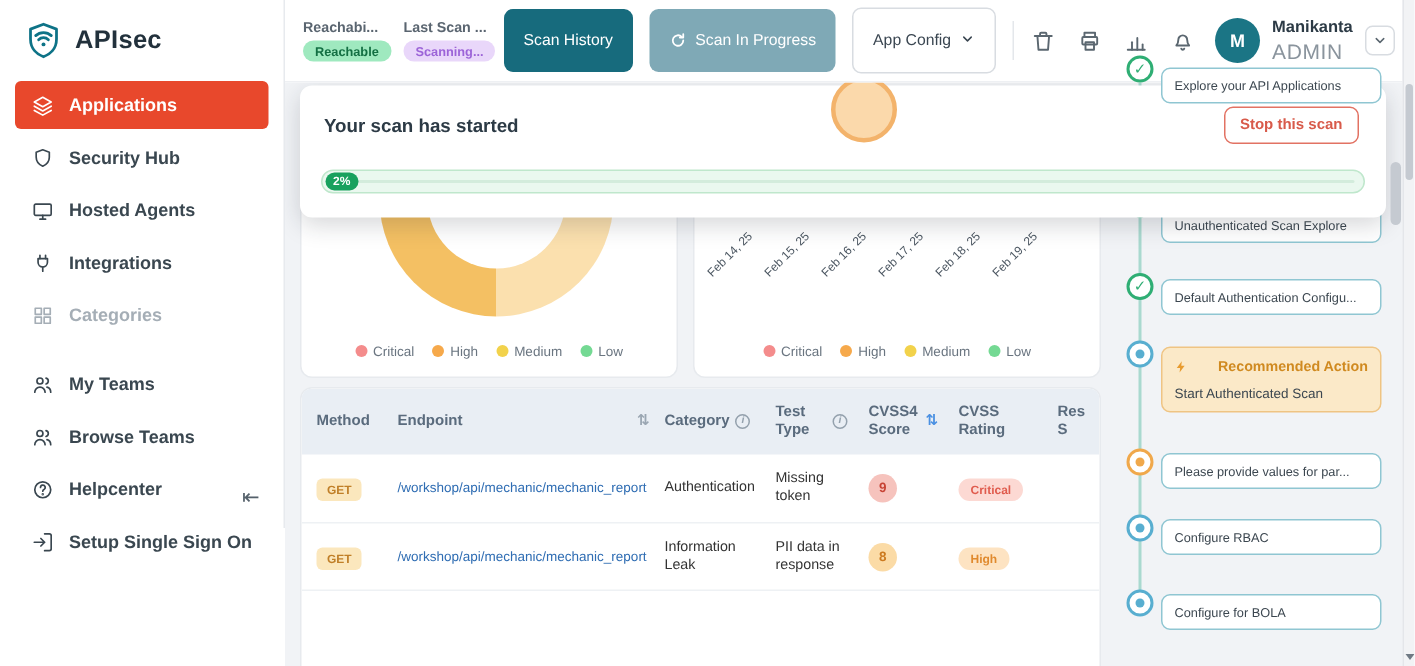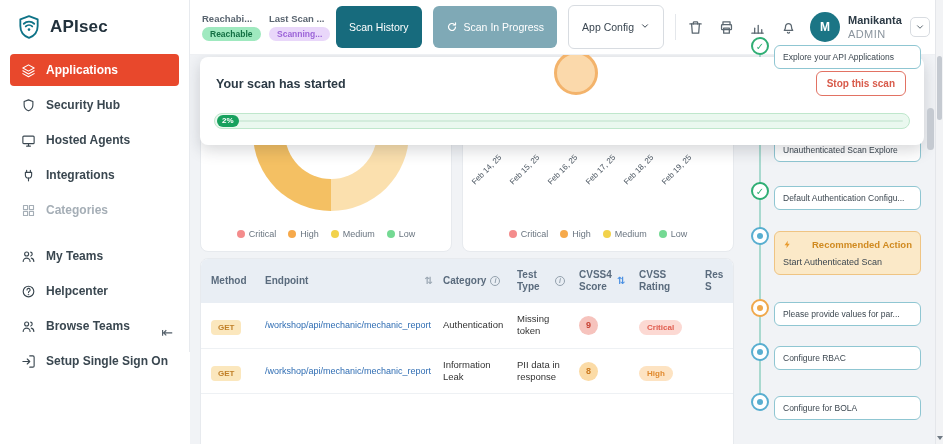--- a/index.html
+++ b/index.html
@@ -35,21 +35,21 @@
   .btn-teal { background:#176b7d; color:#fff; }
   .btn-teal-light { background:#7fa9b6; color:#fff; display:flex; align-items:center; gap:6px; }
   .btn-outline { background:#fff; border:1px solid #d8dce1; color:#3a4651; display:flex; align-items:flex-start; gap:6px; }
   .vdiv { width:1px; height:26px; background:#e4e7eb; flex:none; }
   .icons-row { display:flex; align-items:center; gap:14px; margin-left:auto; }
   .hicon { width:17px; height:17px; display:flex; color:#5b6770; cursor:pointer; }
   .user { display:flex; align-items:center; gap:8px; margin-left:2px; cursor:pointer; }
   .avatar { width:30px; height:30px; border-radius:50%; background:#1b7585; color:#fff; font-size:12px;
             font-weight:700; display:flex; align-items:center; justify-content:center; flex:none; }
   .uname { font-size:11px; font-weight:700; color:#2c3a45; line-height:1.2; }
-  .urole { font-size:11px; color:#8a949d; letter-spacing:.4px; }
+  .urole { font-size:14px; color:#8a949d; letter-spacing:.4px; }
   .uchev { width:20px; height:20px; border:1px solid #d8dce1; border-radius:5px; display:flex;
            align-items:center; justify-content:center; color:#5b6770; }
 
   
   .content { position:absolute; left:190px; top:55px; width:745px; height:389px; background:#f1f3f6; }
   .card { position:absolute; background:#fff; border:1px solid #e7eaee; border-radius:8px; }
   .donut-card { left:10px;  top:5px;  width:252px; height:192px; overflow:hidden; }
   .trend-card { left:272px; top:5px;  width:272px; height:192px; overflow:hidden; }
   .table-card { left:10px;  top:203px; width:534px; height:270px; overflow:hidden; }
 
@@ -215,36 +215,36 @@
               <circle cx="9" cy="8" r="3.2"></circle>
               <path d="M3.5 20c0-3 2.5-5.5 5.5-5.5s5.5 2.5 5.5 5.5"></path>
               <path d="M15.5 5a3.2 3.2 0 0 1 0 6.2M20.5 20c0-2.6-1.7-4.8-4-5.4"></path>
             </svg>
         </span>
         <span>My Teams</span>
       </div>
       <div class="nav-item">
         <span class="ic">
           <svg viewBox="0 0 24 24" width="15" height="15" fill="none" stroke="currentColor" stroke-width="1.8" stroke-linecap="round" stroke-linejoin="round">
+              <circle cx="9" cy="8" r="3.2"></circle>
+              <path d="M3.5 20c0-3 2.5-5.5 5.5-5.5s5.5 2.5 5.5 5.5"></path>
+              <path d="M15.5 5a3.2 3.2 0 0 1 0 6.2M20.5 20c0-2.6-1.7-4.8-4-5.4"></path>
+            </svg>
+        </span>
+        <span>Browse Teams</span>
+      </div>
+      <div class="nav-item">
+        <span class="ic">
+          <svg viewBox="0 0 24 24" width="15" height="15" fill="none" stroke="currentColor" stroke-width="1.8" stroke-linecap="round" stroke-linejoin="round">
               <circle cx="12" cy="12" r="8.5"></circle>
               <path d="M9.6 9.5a2.5 2.5 0 1 1 3.7 2.2c-.8.4-1.3 1-1.3 1.8"></path>
               <circle cx="12" cy="16.8" r="0.4" fill="currentColor"></circle>
             </svg>
         </span>
         <span>Helpcenter</span>
-      </div>
-      <div class="nav-item">
-        <span class="ic">
-          <svg viewBox="0 0 24 24" width="15" height="15" fill="none" stroke="currentColor" stroke-width="1.8" stroke-linecap="round" stroke-linejoin="round">
-              <circle cx="9" cy="8" r="3.2"></circle>
-              <path d="M3.5 20c0-3 2.5-5.5 5.5-5.5s5.5 2.5 5.5 5.5"></path>
-              <path d="M15.5 5a3.2 3.2 0 0 1 0 6.2M20.5 20c0-2.6-1.7-4.8-4-5.4"></path>
-            </svg>
-        </span>
-        <span>Browse Teams</span>
       </div>
       <div class="nav-item">
         <span class="ic">
           <svg viewBox="0 0 24 24" width="15" height="15" fill="none" stroke="currentColor" stroke-width="1.8" stroke-linecap="round" stroke-linejoin="round">
               <path d="M14 3h5a2 2 0 0 1 2 2v14a2 2 0 0 1-2 2h-5"></path>
               <path d="M10 8l4 4-4 4M14 12H3"></path>
             </svg>
         </span>
         <span>Setup Single Sign On</span>
       </div>

